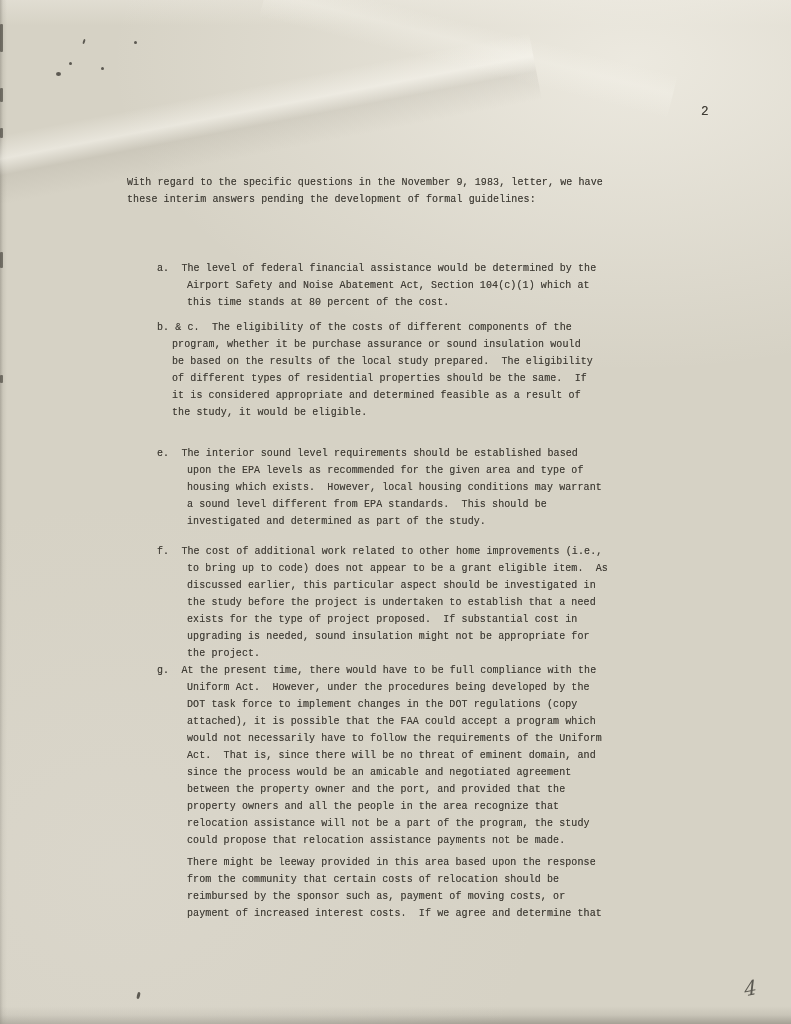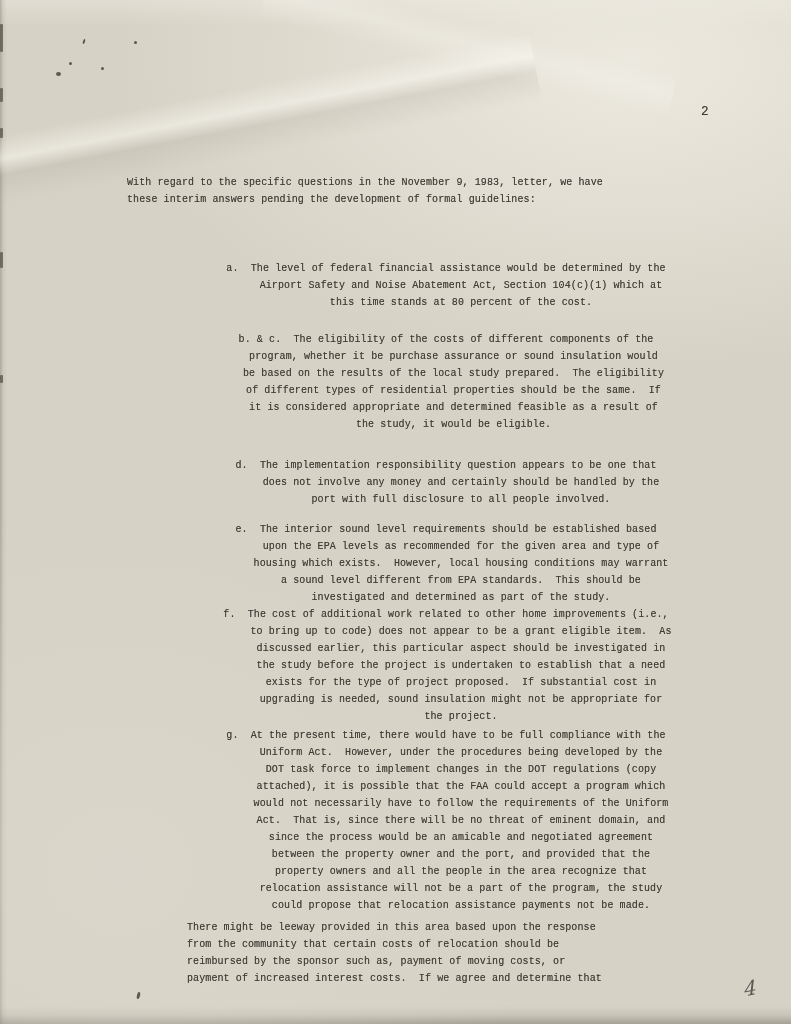--- a/index.html
+++ b/index.html
@@ -57,26 +57,26 @@
   .page-number {
     position: absolute;
     left: 701px;
     top: 105px;
     font-size: 12.6px;
     letter-spacing: 0.1px;
     text-shadow: 0 0 0.6px rgba(63,60,53,0.55);
   }
   .items { margin-left: 30px; }           
   .item { padding-left: 30px; }           
-  .item .para1 { text-indent: -30px; text-align: center; }
+  .item .para1 { text-indent: -30px; }
   .item.wide-label { padding-left: 15px; }
   .item.wide-label .para1 { text-indent: -15px; }
   .item .para + .para { margin-top: 5px; }
   .items .item:nth-child(1) { margin-top: 18px; }
-  .items .item:nth-child(2) { margin-top: 20px; }
+  .items .item:nth-child(2) { margin-top: 8px; }
   .items .item:nth-child(3) { margin-top: 24px; } 
   .items .item:nth-child(4) { margin-top: 13px; }
   .items .item:nth-child(5) { }
   .items .item:nth-child(6) { margin-top: 2px; }
   .handwritten {
     position: absolute;
     left: 744px;
     top: 976px;
     font-family: "DejaVu Serif", serif;
     font-style: italic;
@@ -111,23 +111,21 @@
   <div class="content">
     <div class="intro">With regard to the specific questions in the November 9, 1983, letter, we have
 these interim answers pending the development of formal guidelines:</div>
     <div class="items"><div class="item"><div class="para para1">a.  The level of federal financial assistance would be determined by the
 Airport Safety and Noise Abatement Act, Section 104(c)(1) which at
 this time stands at 80 percent of the cost.</div></div><div class="item wide-label"><div class="para para1">b. &amp; c.  The eligibility of the costs of different components of the
 program, whether it be purchase assurance or sound insulation would
 be based on the results of the local study prepared.  The eligibility
 of different types of residential properties should be the same.  If
 it is considered appropriate and determined feasible as a result of
-the study, it would be eligible.</div></div><div class="item"><div class="para para1">d.  The implementation responsibility question appears to be one that
-does not involve any money and certainly should be handled by the
-port with full disclosure to all people involved.</div></div><div class="item"><div class="para para1">e.  The interior sound level requirements should be established based
+the study, it would be eligible.</div></div><div class="item"><div class="para para1">e.  The interior sound level requirements should be established based
 upon the EPA levels as recommended for the given area and type of
 housing which exists.  However, local housing conditions may warrant
 a sound level different from EPA standards.  This should be
 investigated and determined as part of the study.</div></div><div class="item"><div class="para para1">f.  The cost of additional work related to other home improvements (i.e.,
 to bring up to code) does not appear to be a grant eligible item.  As
 discussed earlier, this particular aspect should be investigated in
 the study before the project is undertaken to establish that a need
 exists for the type of project proposed.  If substantial cost in
 upgrading is needed, sound insulation might not be appropriate for
 the project.</div></div><div class="item"><div class="para para1">g.  At the present time, there would have to be full compliance with the

